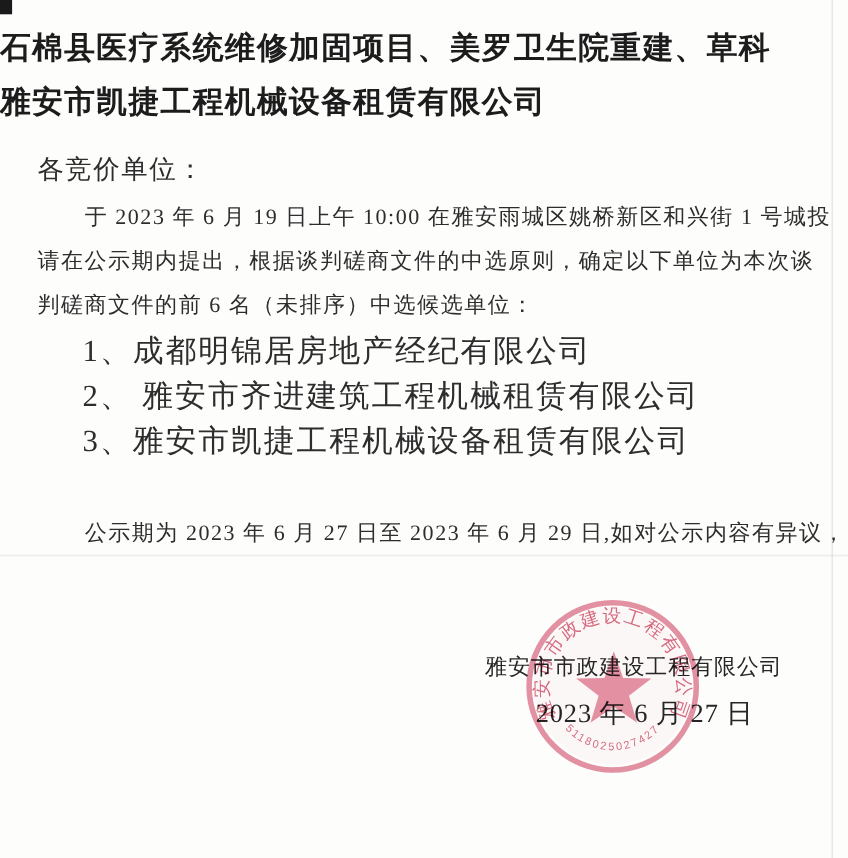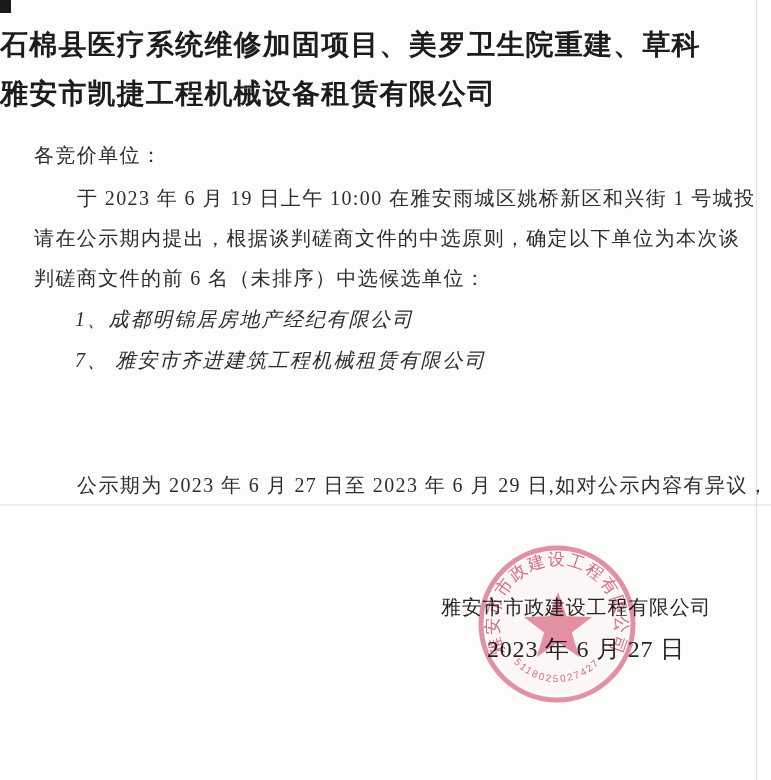--- a/index.html
+++ b/index.html
@@ -37,44 +37,43 @@
     width: 100%; margin: 0;
     font-size: 28px; font-weight: 700;
     letter-spacing: 1.2px;
     line-height: 49px;
     color: #1c1c1c;
   }
   .title .tline { display: block; }
   
   .salutation {
     position: absolute; left: 34px; top: 143px;
-    font-size: 20px; letter-spacing: 1.4px;
+    font-size: 24px; letter-spacing: 1.4px;
     line-height: 24px;
   }
   .para { position: absolute; left: 34px; width: 706px; }
   .para .line {
     display: block;
     font-size: 20px; letter-spacing: 1.4px;
     line-height: 40px;
     white-space: nowrap;
   }
   .para .indent { padding-left: 43px; }
   .para1 { top: 178px; }
   .para2 { top: 465px; }
   .bidders {
     position: absolute; left: 34px; top: 299px;
     width: 706px;
   }
   .bidders .bidder {
     display: block;
     padding-left: 41px;
-    font-size: 20px; letter-spacing: 1.8px;
+    font-size: 28px; letter-spacing: 1.8px;
     line-height: 41px;
     white-space: nowrap;
-    font-style: italic;
   }
   
   .company {
     position: absolute; left: 441px; top: 595px;
     font-size: 20px; letter-spacing: 0.8px;
     line-height: 24px;
     color: #262626;
     z-index: 2;
   }
   .sign-date {
@@ -120,21 +119,22 @@
   <div class="salutation">各竞价单位：</div>
 
   <div class="para para1">
     <span class="line indent">于 2023 年 6 月 19 日上午 10:00 在雅安雨城区姚桥新区和兴街 1 号城投</span>
     <span class="line">请在公示期内提出，根据谈判磋商文件的中选原则，确定以下单位为本次谈</span>
     <span class="line">判磋商文件的前 6 名（未排序）中选候选单位：</span>
   </div>
 
   <div class="bidders">
     <span class="bidder">1、成都明锦居房地产经纪有限公司</span>
-    <span class="bidder">7、 雅安市齐进建筑工程机械租赁有限公司</span>
+    <span class="bidder">2、 雅安市齐进建筑工程机械租赁有限公司</span>
+    <span class="bidder">3、雅安市凯捷工程机械设备租赁有限公司</span>
   </div>
 
   <div class="para para2">
     <span class="line indent">公示期为 2023 年 6 月 27 日至 2023 年 6 月 29 日,如对公示内容有异议，</span>
   </div>
 
   <div class="company">雅安市市政建设工程有限公司</div>
   <div class="sign-date">2023 年 6 月 27 日</div>
 
   <svg class="seal" viewBox="0 0 180 180" xmlns="http://www.w3.org/2000/svg">

